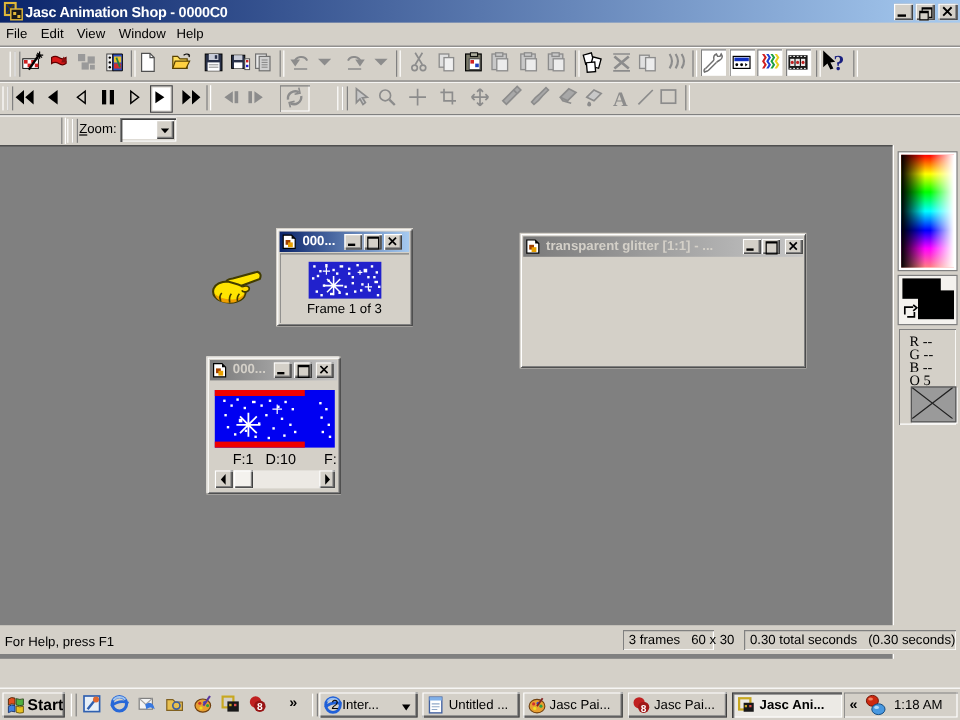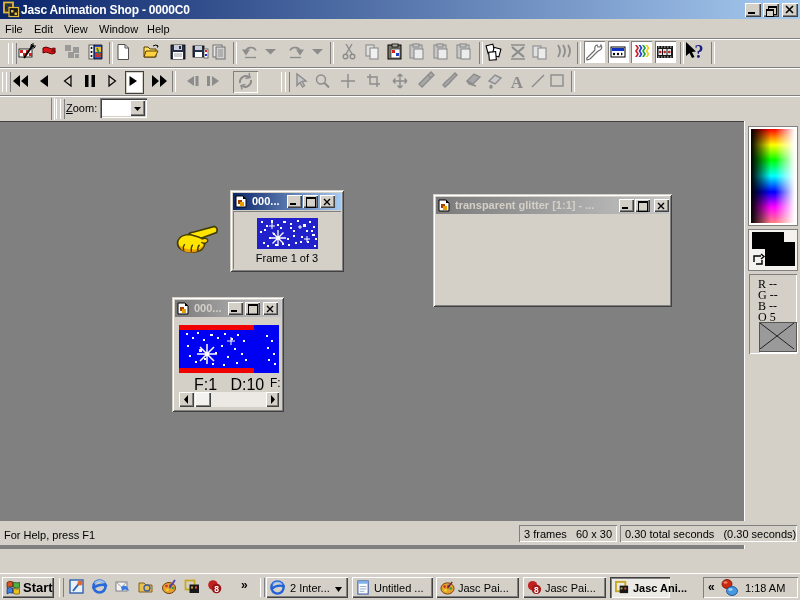--- a/index.html
+++ b/index.html
@@ -344,21 +344,21 @@
     <div class="abs" style="left:10px;top:48px;width:36px;height:28px;background:#9a9a9a;border:1px solid #555;box-shadow:1px 1px 0 #fff;">
       <svg width="34" height="26">
           <path d="M0 0 L34 26 M34 0 L0 26" stroke="#222" stroke-width="1"></path>
         </svg>
     </div>
   </div>
 </div>
 
 <div class="abs" style="left:0;top:521px;width:800px;height:24px;background:#d4d0c8;font-size:11px;">
   <span class="abs" style="left:4px;top:8px;">For Help, press F1</span>
-  <div class="abs sunken" style="left:519px;top:4px;width:98px;height:17px;">
+  <div class="abs sunken" style="left:519px;top:4px;width:76px;height:17px;">
     <span class="abs" style="left:5px;top:3px;">3 frames&nbsp;&nbsp; 60 x 30</span>
   </div>
   <div class="abs sunken" style="left:620px;top:4px;width:177px;height:17px;">
     <span class="abs" style="left:5px;top:3px;">0.30 total seconds&nbsp;&nbsp; (0.30 seconds)</span>
   </div>
 </div>
 
 <div class="abs" id="taskbar" style="left:0;top:573px;width:800px;height:27px;background:#d4d0c8;border-top:1px solid #fff;box-sizing:border-box;">
 
   <div class="tbtn" style="left:2px;top:3px;width:52px;height:21px;">
@@ -421,21 +421,21 @@
   </svg>
   <span class="abs" style="left:241px;top:4px;font-weight:bold;font-size:12px;">»</span>
   <div class="grip" style="left:260px;top:4px;height:19px;"></div>
 
   <div class="tbtn" style="left:266px;top:3px;width:82px;height:21px;">
     <svg class="abs" style="left:4px;top:3px" width="15" height="15" viewBox="0 0 16 16">
       <circle cx="8" cy="8" r="6.5" fill="none" stroke="#2060d8" stroke-width="2.5"></circle>
       <path d="M1 10 Q8 4 15.5 7" stroke="#2060d8" stroke-width="2.5" fill="none"></path>
       <path d="M3 5 A 6 6 0 0 1 13 5" stroke="#9cc0f0" stroke-width="1.5" fill="none"></path>
     </svg>
-    <span class="abs" style="left:24px;top:5px;font-size:11px;">2 Inter...</span>
+    <span class="abs" style="left:10px;top:5px;font-size:11px;">2 Inter...</span>
     <svg class="abs" style="left:68px;top:8px" width="9" height="8">
         <path d="M1 2 L8 2 L4.5 7 Z" fill="#000"></path>
       </svg>
   </div>
   <div class="tbtn" style="left:352px;top:3px;width:81px;height:21px;">
     <svg class="abs" style="left:4px;top:3px" width="15" height="15" viewBox="0 0 16 16">
       <rect x="2" y="1" width="11" height="14" fill="#fff" stroke="#4060a0" stroke-width="1.2"></rect>
       <rect x="2" y="1" width="11" height="3" fill="#80b0e8"></rect>
       <path d="M4 7 L11 7 M4 9.5 L11 9.5 M4 12 L9 12" stroke="#90a8c8" stroke-width="1"></path>
     </svg>
@@ -453,21 +453,21 @@
     <span class="abs" style="left:22px;top:5px;font-size:11px;">Jasc Pai...</span>
   </div>
   <div class="tbtn" style="left:523px;top:3px;width:83px;height:21px;">
     <svg class="abs" style="left:4px;top:3px" width="15" height="15" viewBox="0 0 16 16">
       <circle cx="6" cy="6" r="5" fill="#c02020"></circle>
       <circle cx="10" cy="10" r="5" fill="#a01818"></circle>
       <text x="10" y="14" font-size="9" font-weight="bold" fill="#fff" text-anchor="middle" font-family="Liberation Sans">8</text>
     </svg>
     <span class="abs" style="left:22px;top:5px;font-size:11px;">Jasc Pai...</span>
   </div>
-  <div class="abs" style="left:610px;top:3px;width:60px;height:21px;background:#eceae5;box-shadow:inset 1px 1px 0 #404040, inset 2px 2px 0 #808080, inset -1px -1px 0 #fff;">
+  <div class="abs" style="left:610px;top:3px;width:92px;height:21px;background:#eceae5;box-shadow:inset 1px 1px 0 #404040, inset 2px 2px 0 #808080, inset -1px -1px 0 #fff;">
     <svg class="abs" style="left:5px;top:3px" width="15" height="15" viewBox="0 0 16 16">
       <rect x="1" y="2" width="10" height="10" fill="none" stroke="#c8a820" stroke-width="2"></rect>
       <rect x="5" y="6" width="9" height="8" fill="#181818"></rect>
       <rect x="6" y="8" width="2" height="2" fill="#c8a820"></rect>
         <rect x="10" y="8" width="2" height="2" fill="#e05050"></rect>
     </svg>
     <span class="abs" style="left:23px;top:5px;font-size:11px;font-weight:bold;">Jasc Ani...</span>
   </div>
 
   <div class="abs sunken" style="left:703px;top:3px;width:95px;height:21px;">
@@ -630,21 +630,21 @@
             <rect x="95" y="38" width="2" height="2"></rect>
         </g>
         <g stroke="#fff" stroke-width="1.5">
           <path d="M18 29 L38 29 M28 19 L28 39 M21 22 L35 36 M35 22 L21 36"></path>
           <path d="M48 16 L56 16 M52 12 L52 20" stroke-width="1"></path>
         </g>
       </svg>
     </div>
     <div class="abs" style="left:4px;top:7px;width:75px;height:5px;background:#f00000;"></div>
     <div class="abs" style="left:4px;top:50px;width:75px;height:5px;background:#f00000;"></div>
-    <span class="abs" style="left:19px;top:58px;font-size:16px;">F:1&nbsp;&nbsp;&nbsp;D:10</span>
+    <span class="abs" style="left:19px;top:58px;font-size:12px;">F:1&nbsp;&nbsp;&nbsp;D:10</span>
     <span class="abs" style="left:95px;top:58px;font-size:12px;">F:</span>
 
     <div class="abs" style="left:4px;top:74px;width:100px;height:15px;background:#ece9e4;">
       <div class="tbtn" style="left:0;top:0;width:15px;height:15px;"><svg width="15" height="15">
             <path d="M9 3 L5 7.5 L9 12 Z" fill="#000"></path>
           </svg></div>
       <div class="tbtn" style="left:16px;top:0;width:16px;height:15px;background:#f4f2ee;"></div>
       <div class="tbtn" style="left:87px;top:0;width:13px;height:15px;"><svg width="13" height="15">
             <path d="M5 3 L9 7.5 L5 12 Z" fill="#000"></path>
           </svg></div>

